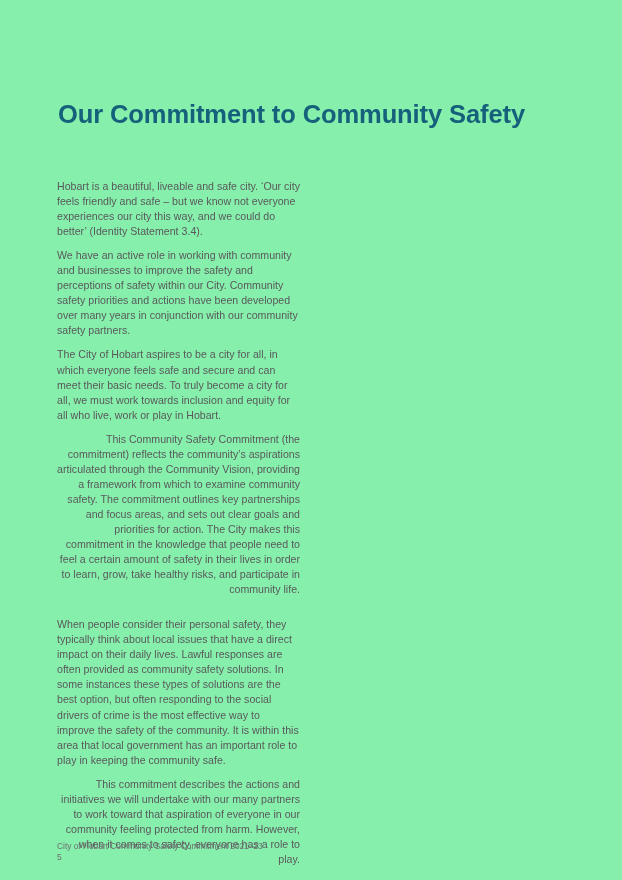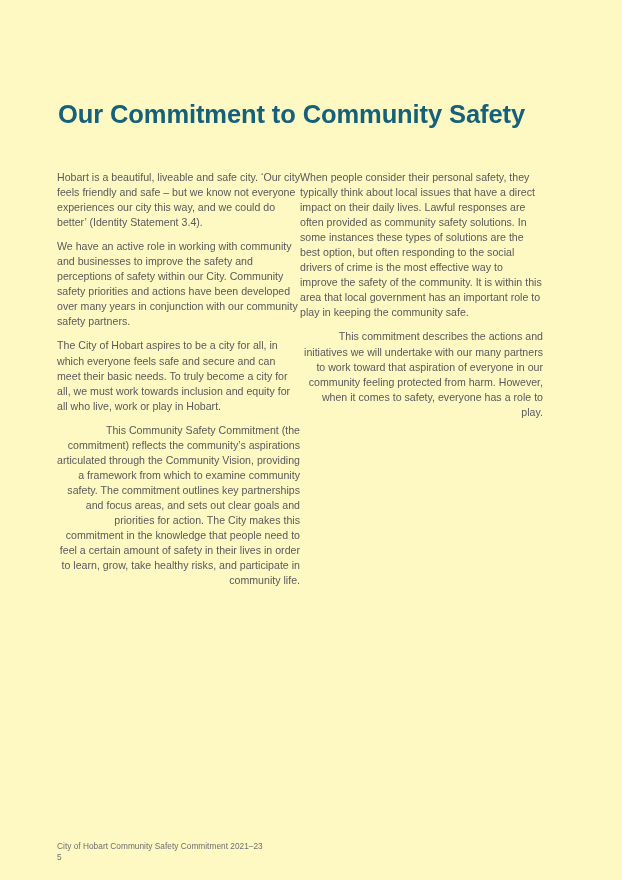--- a/index.html
+++ b/index.html
@@ -9,44 +9,45 @@
     background: #ffffff;
   }
   body {
     font-family: "Liberation Sans", sans-serif;
     -webkit-font-smoothing: antialiased;
   }
   .page {
     position: relative;
     width: 622px;
     height: 880px;
-    background: #fef9c3;
+    background: #86efac;
     box-sizing: border-box;
     overflow: hidden;
   }
   .page-title {
     position: absolute;
     left: 58px;
     top: 99px;
     width: 520px;
     margin: 0;
     font-size: 25.5px;
     font-weight: bold;
     line-height: 31px;
     letter-spacing: -0.1px;
     color: #15607a;
     font-family: "Liberation Sans", sans-serif;
   }
   .columns {
     position: absolute;
     left: 57px;
-    top: 170px;
+    top: 179px;
     width: 505px;
     display: flex;
-    flex-direction: row;
+    flex-direction: column;
+    gap: 20px;
     align-items: flex-start;
   }
   .column {
     width: 243px;
     flex: 0 0 243px;
   }
   .body-par {
     margin: 0 0 9px 0;
     font-size: 10.6px;
     line-height: 15.05px;

